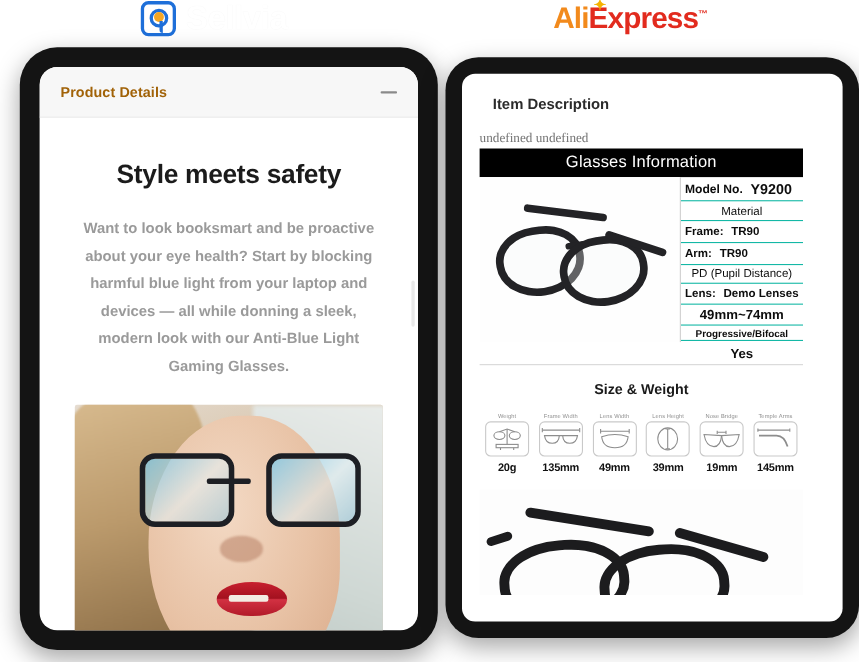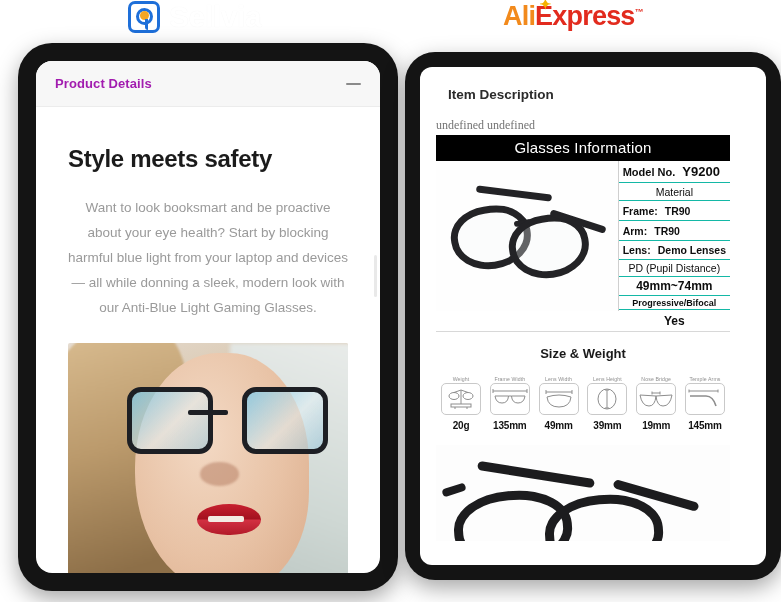--- a/index.html
+++ b/index.html
@@ -140,50 +140,51 @@
     height: 46px;
     display: flex;
     align-items: center;
     justify-content: space-between;
     padding: 0 19px;
     box-sizing: border-box;
   }
   .pd-header-title {
     font-size: 13px;
     font-weight: 700;
-    color: #a21caf;
+    color: #a16207;
     letter-spacing: 0.1px;
   }
   .collapse-icon {
     width: 15px;
     height: 2px;
     background: #8a8a8a;
     border-radius: 1px;
   }
   .left-body {
     padding: 38px 32px 0 32px;
     position: relative;
     height: calc(100% - 46px);
     box-sizing: border-box;
   }
   .left-h1 {
     margin: 0;
     font-size: 24px;
     line-height: 1.2;
     font-weight: 700;
     color: #1b1b1b;
-    text-align: left;
+    text-align: center;
     letter-spacing: -0.3px;
   }
   .left-p {
     margin: 22px 0 16px 0;
     font-size: 13.5px;
     line-height: 1.85;
     color: #9a9a9a;
     text-align: center;
+    font-weight: bold;
   }
   .hero-photo {
     margin: 22px 0 0 0;
     width: 100%;
     height: 260px;
     border-radius: 2px;
     position: relative;
     overflow: hidden;
     background: linear-gradient(160deg,#e5dcd1 0%, #d9c6ad 30%, #cbb296 55%, #d8cfc5 100%);
   }
@@ -603,26 +604,26 @@
               <span>Material</span>
             </div>
             <div class="spec-row" style="height: 20px;">
               <span class="k">Frame:</span>
               <span class="v">TR90</span>
             </div>
             <div class="spec-row" style="height: 20px;">
               <span class="k">Arm:</span>
               <span class="v">TR90</span>
             </div>
+            <div class="spec-row center" style="height: 17px;">
+              <span>PD (Pupil Distance)</span>
+            </div>
             <div class="spec-row" style="height: 19px;">
               <span class="k">Lens:</span>
               <span class="v">Demo Lenses</span>
-            </div>
-            <div class="spec-row center" style="height: 17px;">
-              <span>PD (Pupil Distance)</span>
             </div>
             <div class="spec-row center big" style="height: 19px;">
               <span>49mm~74mm</span>
             </div>
             <div class="spec-row center small" style="height: 14px;">
               <span>Progressive/Bifocal</span>
             </div>
             <div class="spec-row center big" style="height: 21px;">
               <span>Yes</span>
             </div>

